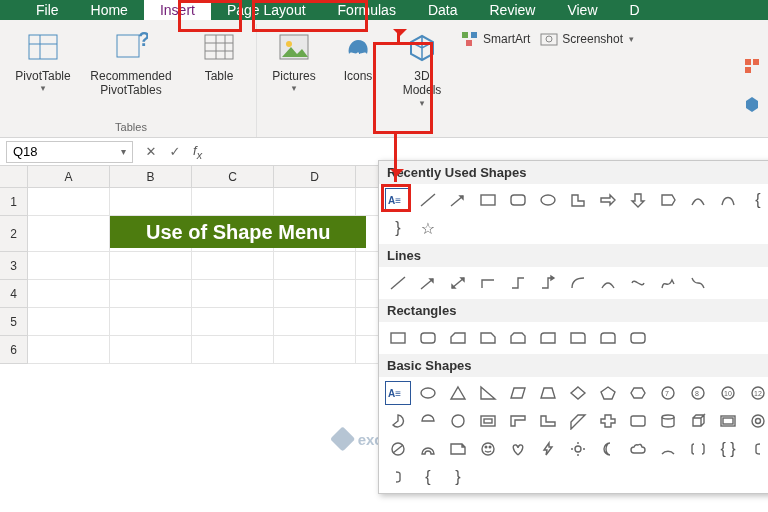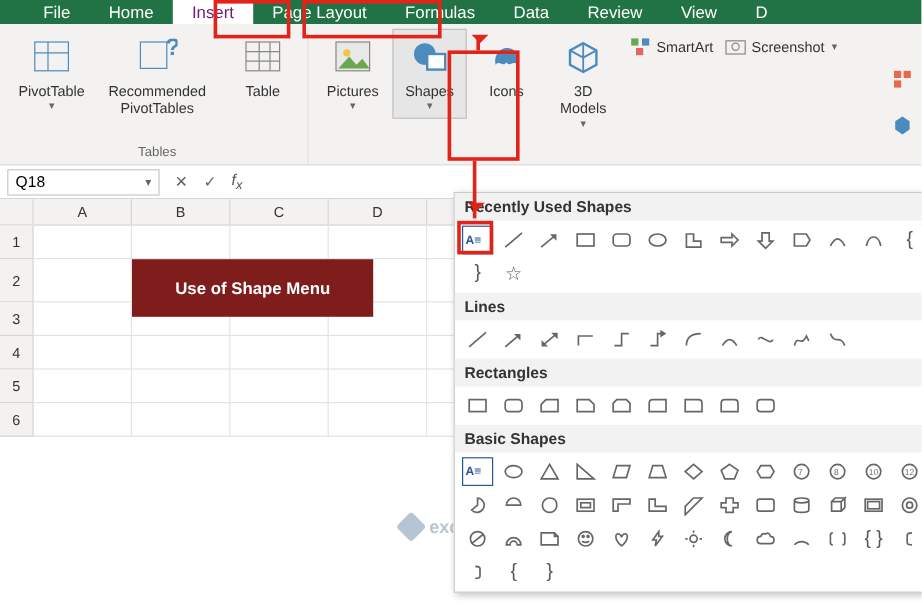--- a/index.html
+++ b/index.html
@@ -34,21 +34,21 @@
 
   
   .grid { position:relative; }
   .colheads { display:flex; height:22px; background:#f3f2f1; border-bottom:1px solid #d6d6d6; }
   .corner { width:28px; border-right:1px solid #d6d6d6; }
   .colhead { width:82px; border-right:1px solid #d6d6d6; display:flex; align-items:center; justify-content:center; font-size:12px; color:#333; }
   .rows { }
   .row { display:flex; height:28px; }
   .rowhead { width:28px; border-right:1px solid #d6d6d6; border-bottom:1px solid #d6d6d6; background:#f3f2f1; display:flex; align-items:center; justify-content:center; font-size:12px; color:#333; }
   .cell { width:82px; border-right:1px solid #e3e3e3; border-bottom:1px solid #e3e3e3; }
-  .banner { position:absolute; left:110px; top:50px; height:48px; background:#7f1d1d; color:#fff; font-weight:bold; font-size:14px; display:flex; align-items:center; padding:0 36px; }
+  .banner { position:absolute; left:110px; top:50px; height:32px; background:#4d7c0f; color:#fff; font-weight:bold; font-size:20px; display:flex; align-items:center; padding:0 36px; }
 
   
   .shapes-panel { position:absolute; left:378px; top:160px; width:424px; background:#fff; border:1px solid #c8c8c8; box-shadow:2px 2px 6px rgba(0,0,0,0.25); z-index:50; }
   .sp-section-title { background:#f2f2f2; font-weight:bold; font-size:13px; padding:4px 8px; color:#333; }
   .sp-grid { display:flex; flex-wrap:wrap; padding:4px 6px; gap:4px 4px; }
   .sp-item { width:26px; height:24px; display:flex; align-items:center; justify-content:center; color:#555; font-size:16px; cursor:pointer; border:1px solid transparent; }
   .sp-item svg { stroke:#666; fill:none; stroke-width:1.4; }
   .sp-item.textbox { border:1px solid #2b579a; color:#2b579a; font-size:10px; font-weight:bold; padding-left:2px; justify-content:flex-start; }
 
   
@@ -118,29 +118,20 @@
     <div class="group-items">
       <div class="big-btn drop-caret">
         <span class="ico">
           <svg width="34" height="30">
               <rect x="3" y="3" width="28" height="24" stroke="#888" fill="#e8e8e8"></rect>
               <circle cx="12" cy="12" r="3" fill="#f4c542"></circle>
               <path d="M5 25 L14 15 L20 22 L25 17 L31 25 Z" fill="#6aa84f"></path>
             </svg>
         </span>
         <span>Pictures</span>
-      </div>
-      <div class="big-btn drop-caret active">
-        <span class="ico">
-          <svg width="34" height="30">
-              <circle cx="13" cy="13" r="9" fill="#4b8bbe"></circle>
-              <rect x="15" y="13" width="15" height="13" fill="#fff" stroke="#4b8bbe" stroke-width="2"></rect>
-            </svg>
-        </span>
-        <span>Shapes</span>
       </div>
       <div class="big-btn">
         <span class="ico">
           <svg width="34" height="30">
               <path d="M8 22 C6 14 12 8 17 8 C25 8 28 15 26 22 C23 18 20 24 17 20 C14 24 11 18 8 22 Z" fill="#4b8bbe"></path>
             </svg>
         </span>
         <span>Icons</span>
       </div>
       <div class="big-btn drop-caret">

